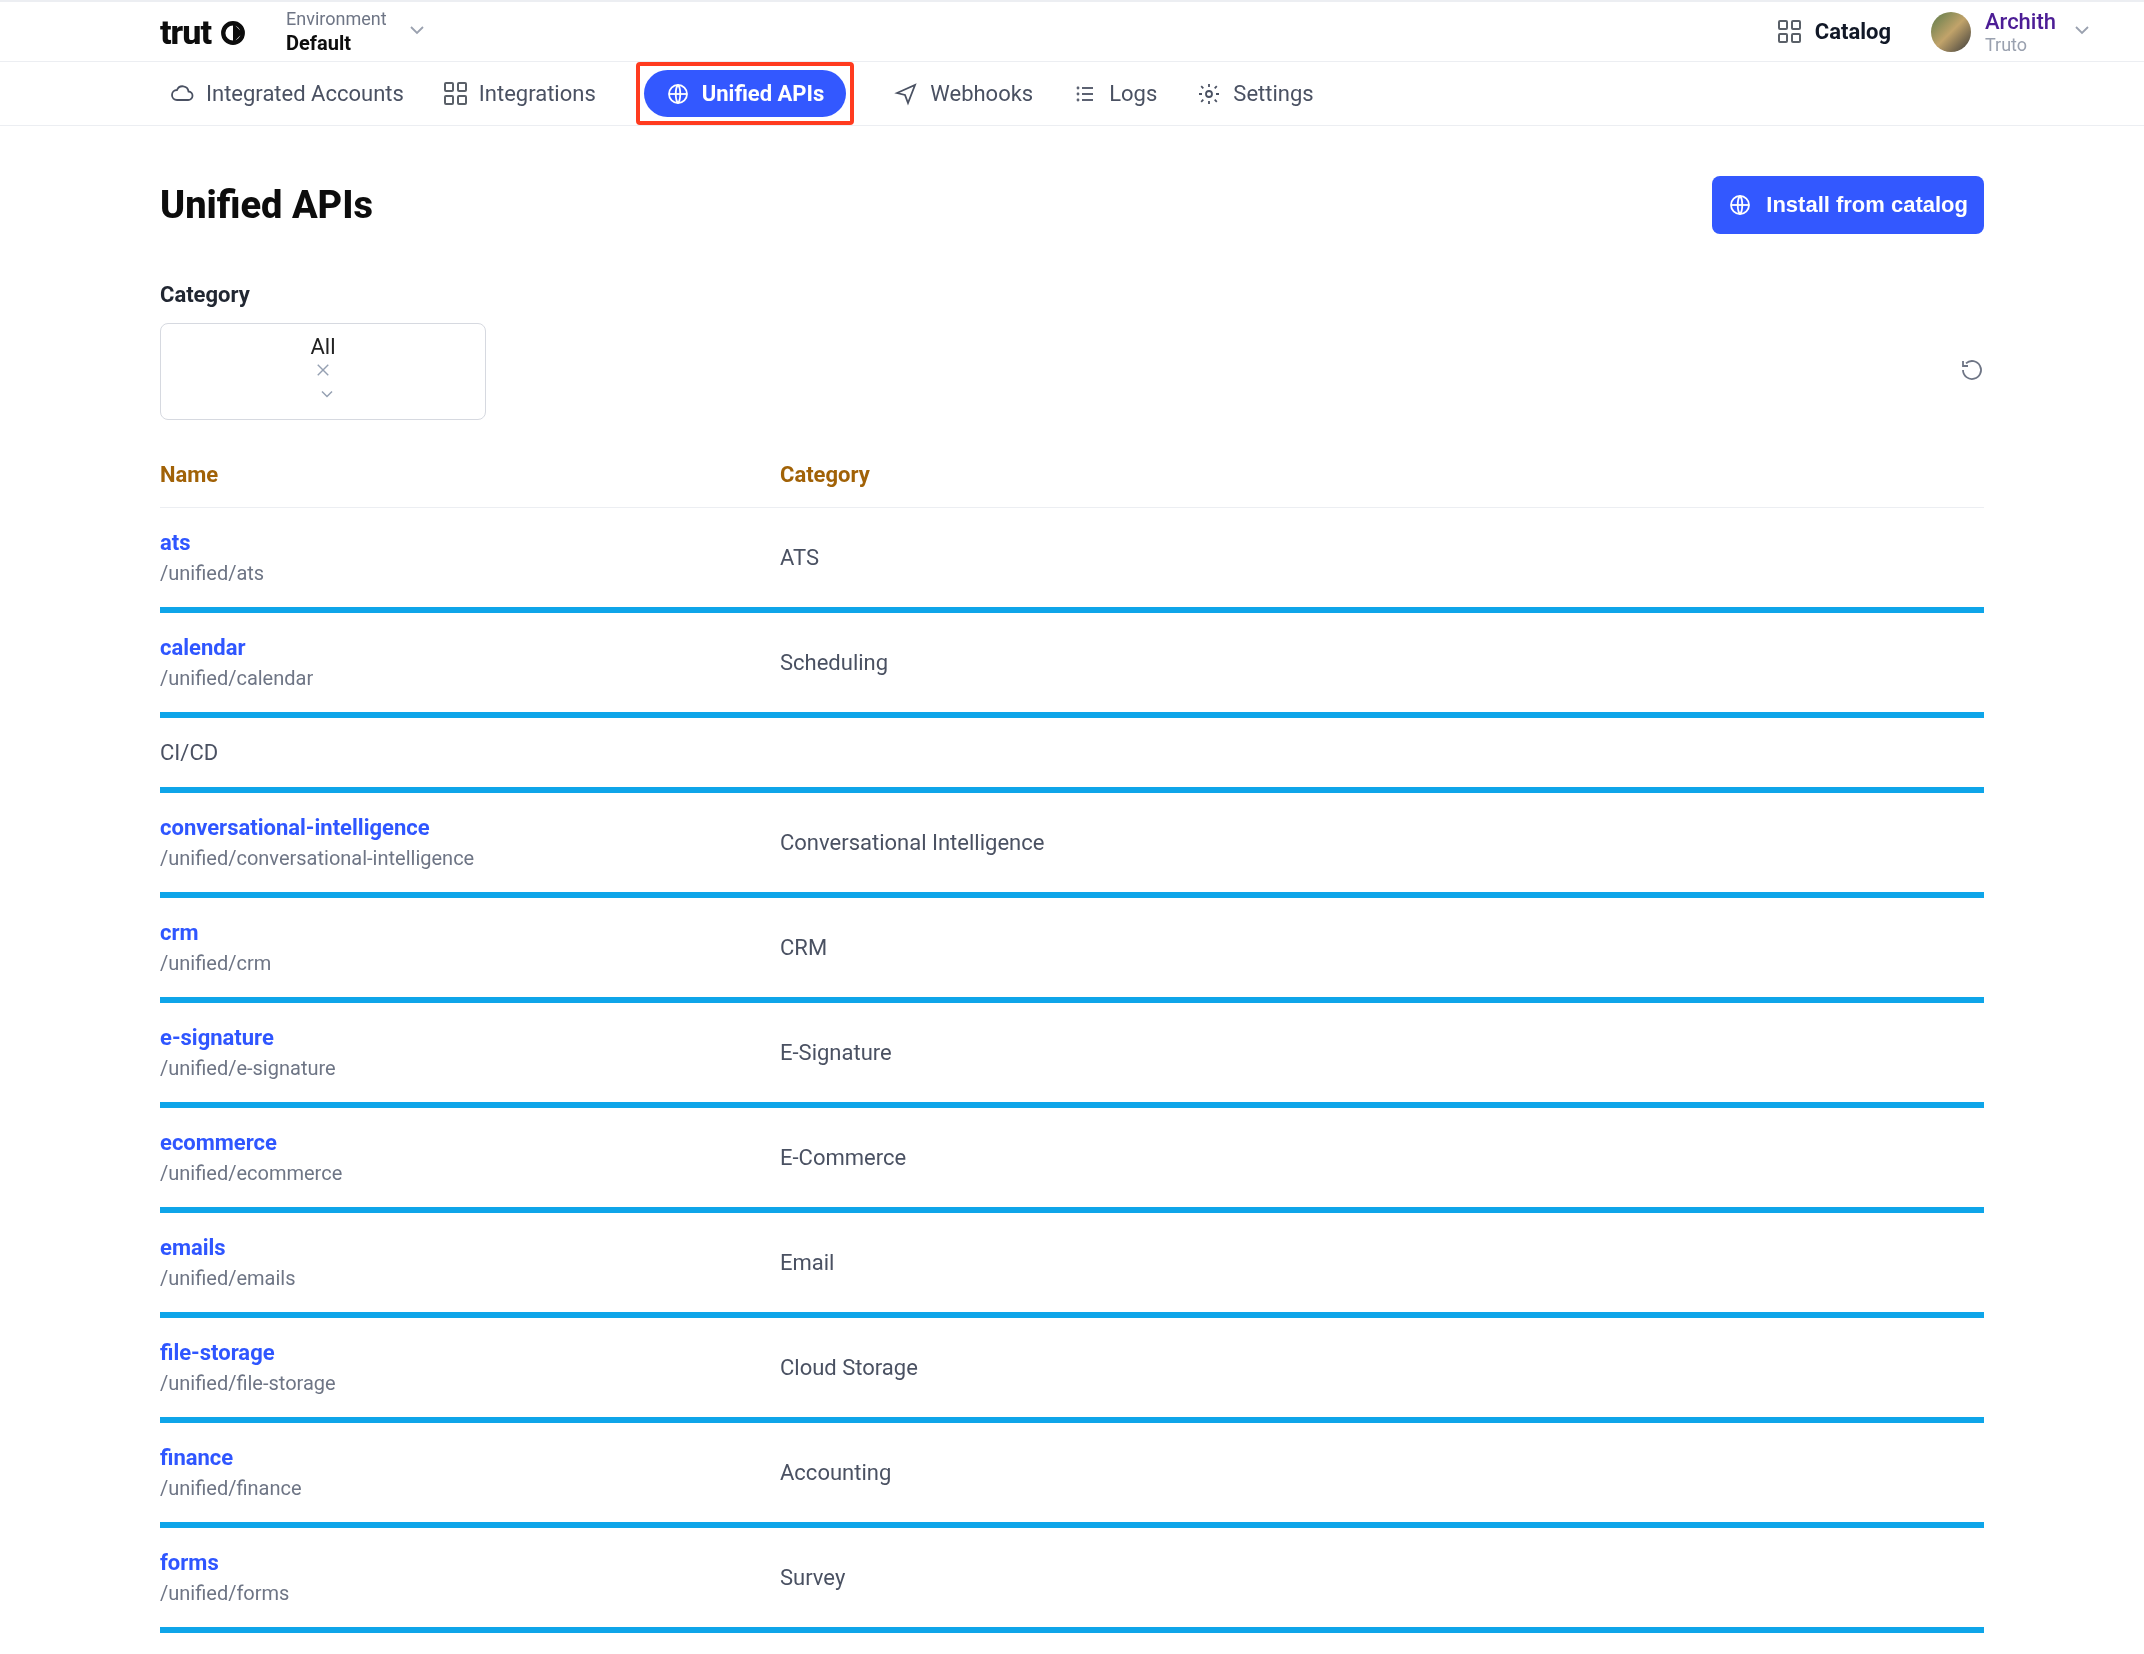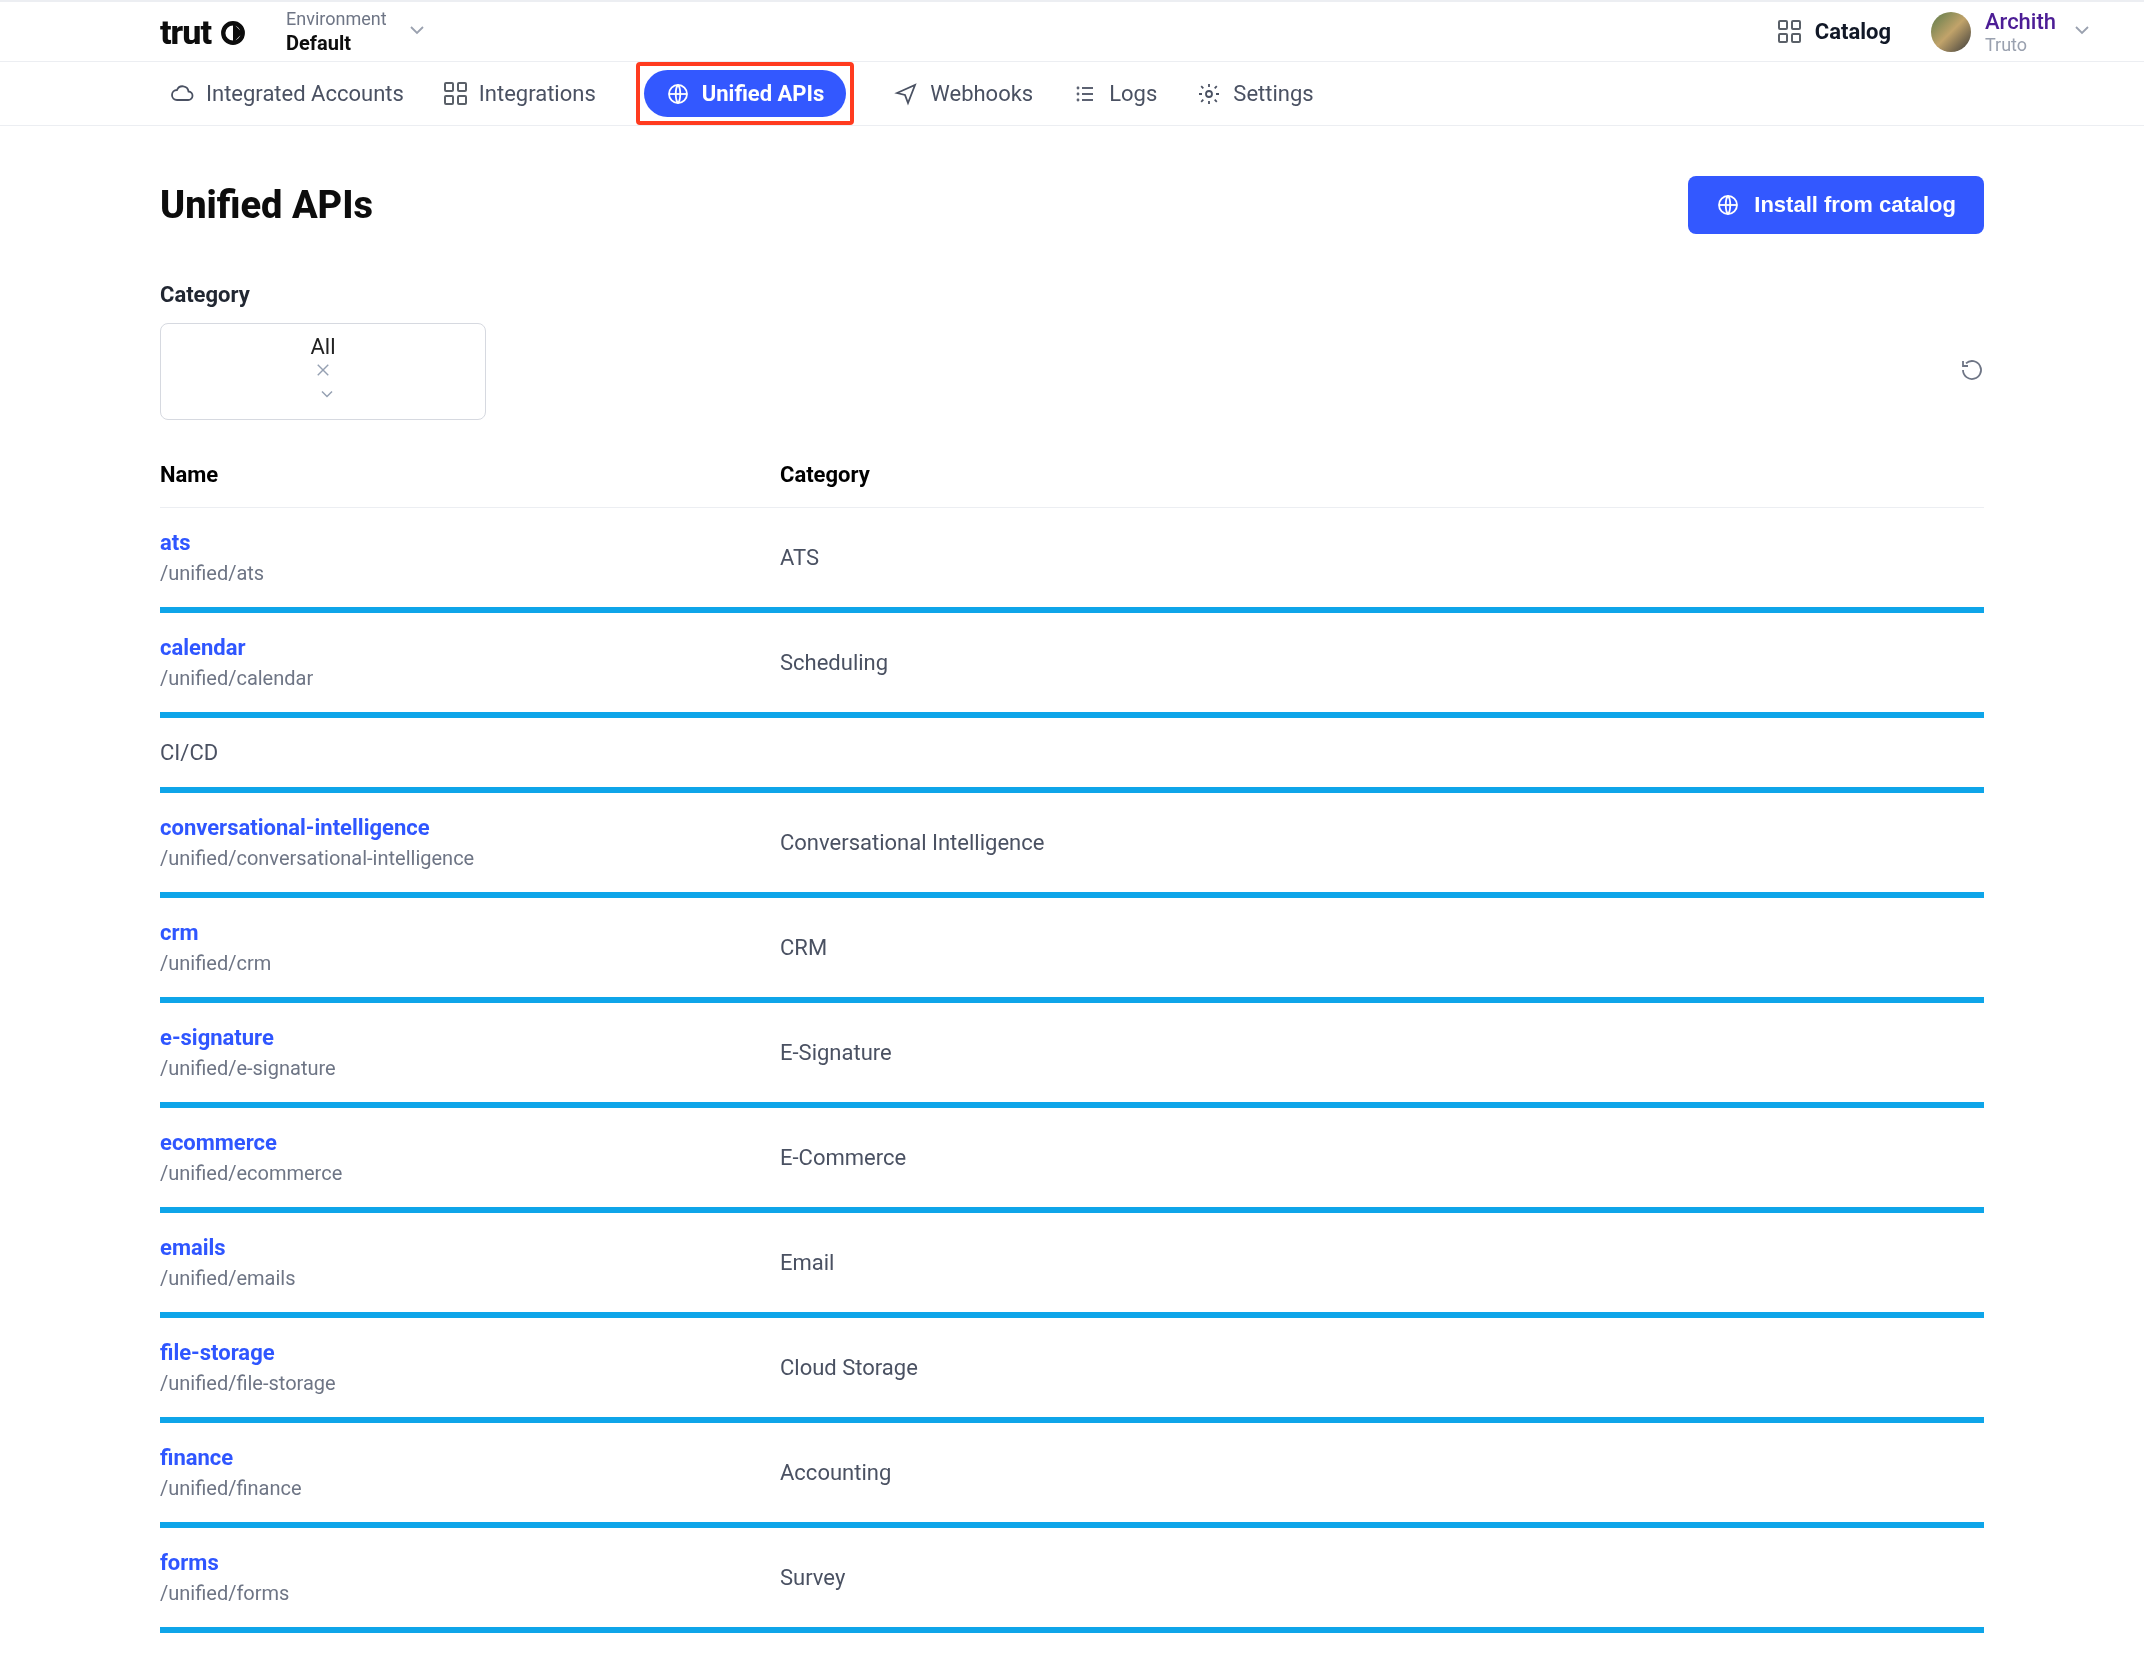--- a/index.html
+++ b/index.html
@@ -26,31 +26,31 @@
   .nav { display:flex; align-items:center; gap:40px; padding:0 16px 0 170px; height:64px; border-bottom:1px solid #eceef2;}
   .nav-item { display:flex; align-items:center; gap:12px; font-size:22px; color:#4a5162; cursor:pointer;}
   .nav-item.active { background:#3358ff; color:#fff; font-weight:700; padding:11px 22px; border-radius:9999px;}
   .nav .highlight-box { border:4.5px solid #ff3b1f; border-radius:4px; padding:4px; display:flex; align-items:center;}
   svg.ico { width:24px; height:24px; stroke:currentColor; fill:none; stroke-width:1.8;}
   .nav-item.active svg.ico { stroke:#fff;}
   
   .main { padding:50px 160px 40px 160px;}
   .page-head { display:flex; align-items:center; justify-content:space-between; margin-bottom:48px;}
   .page-title { font-size:38px; font-weight:800; color:#0d0d0d;}
-  .btn-primary { display:flex; align-items:center; gap:14px; background:#3358ff; color:#fff; padding:16px 28px; border-radius:8px; font-weight:700; font-size:22px; border:none; cursor:pointer;}
+  .btn-primary { display:flex; align-items:center; gap:14px; background:#3358ff; color:#fff; padding:16px 16px; border-radius:8px; font-weight:700; font-size:22px; border:none; cursor:pointer;}
   .btn-primary svg.ico { stroke:#fff;}
   .filter-label { font-size:22px; font-weight:700; color:#212732; margin-bottom:16px;}
   .filter-row { display:flex; align-items:center; gap:12px; margin-bottom:42px;}
   .select { display:flex; align-items:center; border:1px solid #d6d9e0; border-radius:8px; padding:10px 14px; width:326px; font-size:22px; color:#222; position:relative; cursor:pointer;flex-direction:column;}
   .select .sval { flex:1;}
   .select .xbtn { color:#95a0b2; padding:0 6px; font-size:22px;}
   .select .cbtn { color:#95a0b2; padding:0 2px 0 10px;}
   .refresh-holder { margin-left:auto; color:#6e7585; cursor:pointer;}
   
-  .tbl-header { display:grid; grid-template-columns:620px 1fr; font-size:22px; font-weight:700; color:#000000; padding:0 0 20px 0; border-bottom:1px solid #eceef2;}
+  .tbl-header { display:grid; grid-template-columns:620px 1fr; font-size:22px; font-weight:700; color:#a16207; padding:0 0 20px 0; border-bottom:1px solid #eceef2;}
   .tbl-row { display:grid; grid-template-columns:620px 1fr; align-items:center; padding:22px 0; border-bottom:6px solid #0ea5e9;}
   .tbl-row .name-col { display:flex; flex-direction:column; gap:6px;}
   .tbl-row .name-link { color:#2f56ff; font-weight:700; font-size:22px; cursor:pointer;}
   .tbl-row .name-path { color:#6e7585; font-size:20px;}
   .tbl-row .cat { color:#4a5162; font-size:22px;}
 </style>
 </head>
 <body>
 
 <div class="page-wrap">

